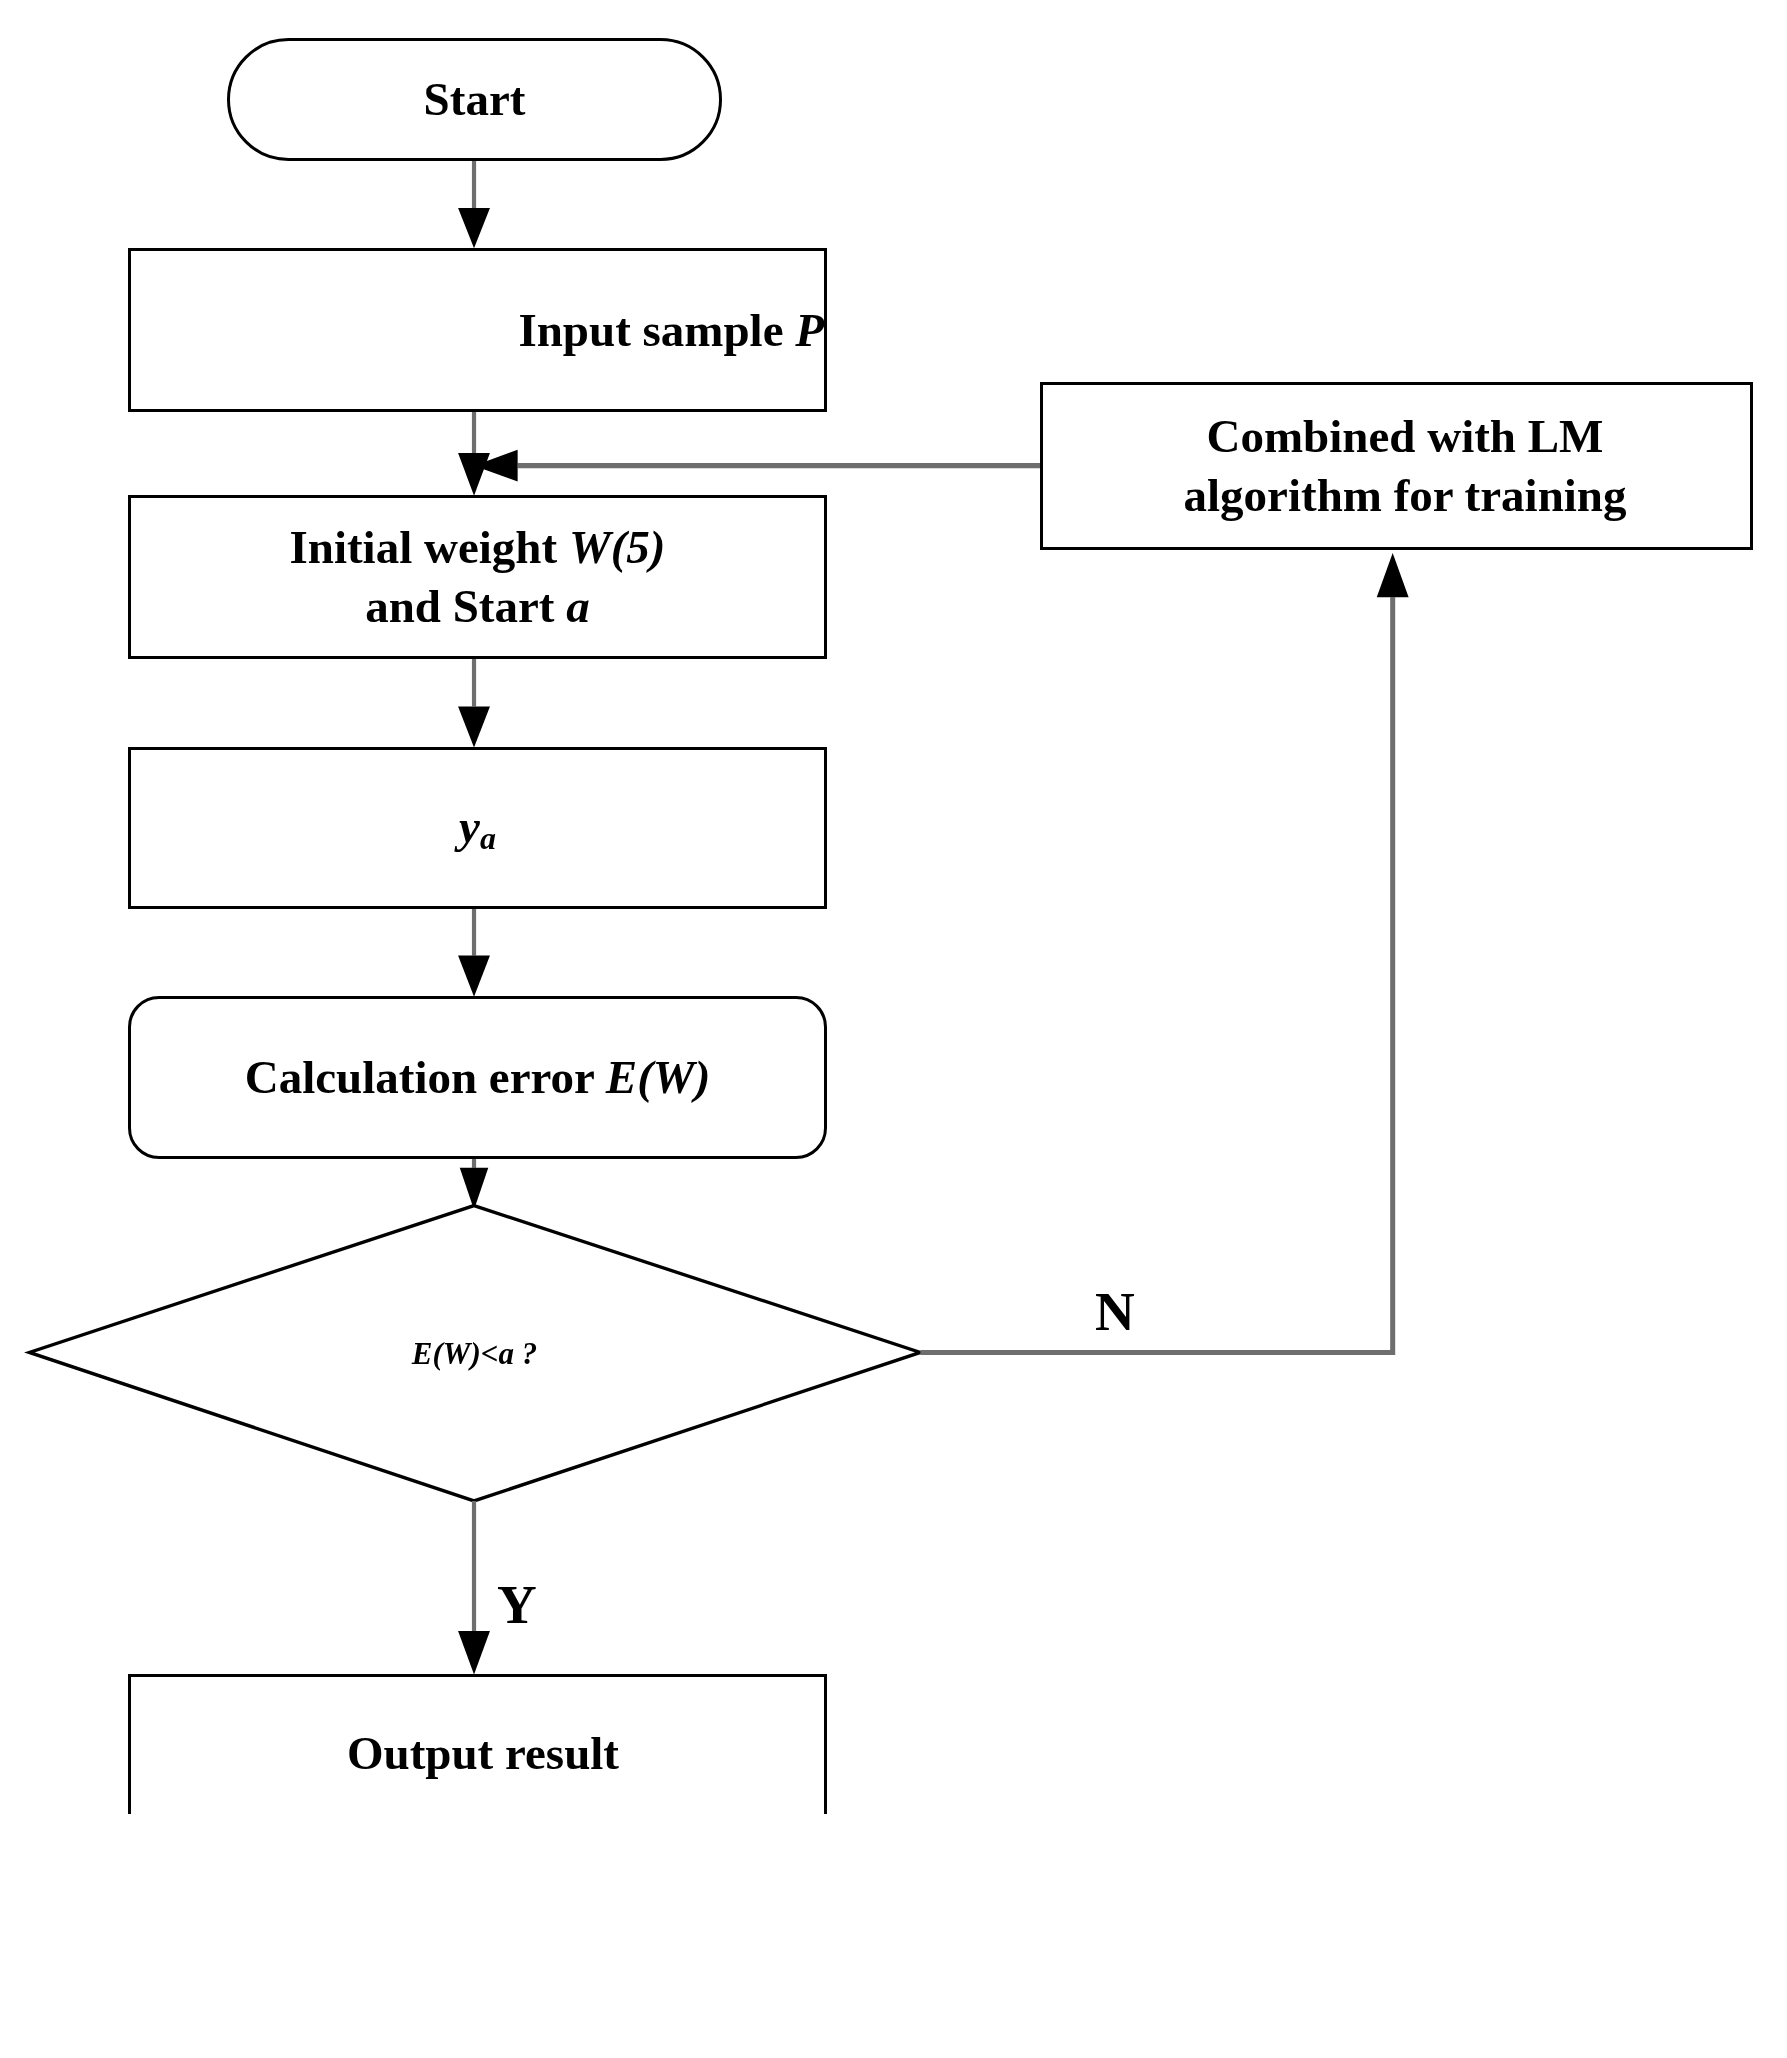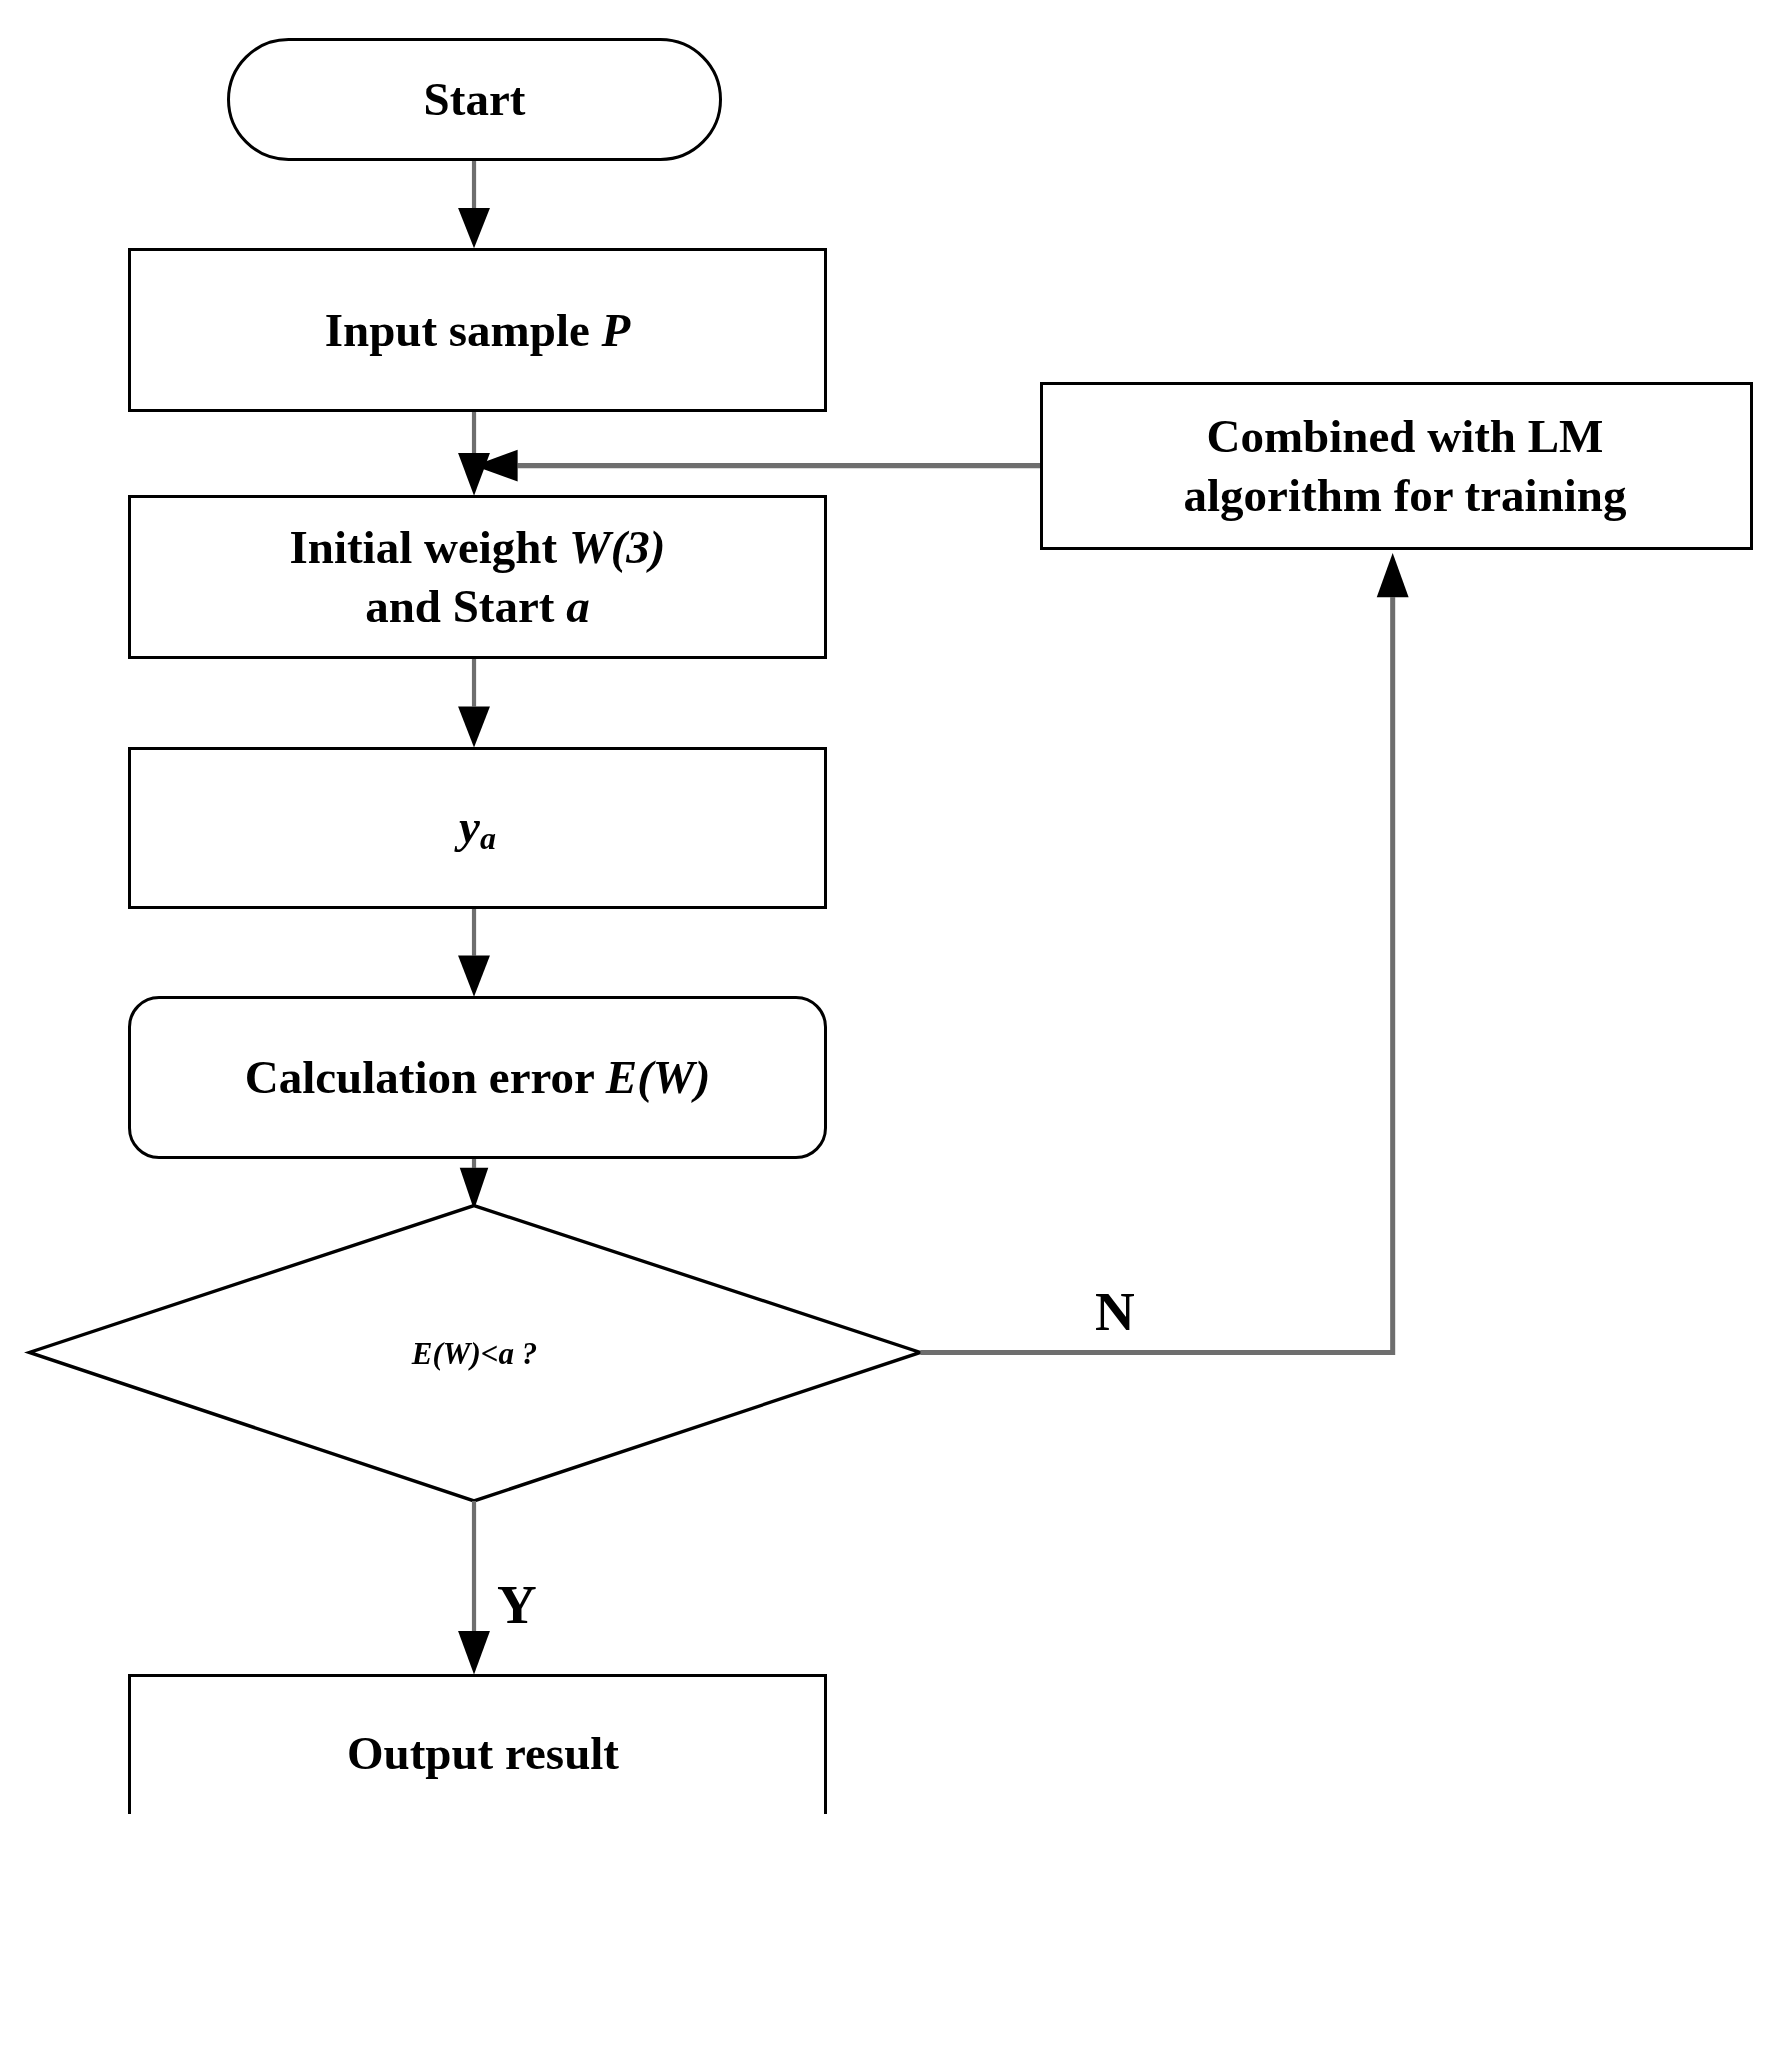--- a/index.html
+++ b/index.html
@@ -135,29 +135,29 @@
     <g>
       <line x1="565" y1="2185" x2="565" y2="2243" stroke="#6e6e6e" stroke-width="5"></line>
       <path d="M 546 2243 L 584 2243 L 565 2296 Z" fill="#000000"></path>
     </g>
   </svg>
 
   <div class="node terminal" style="left:227px; top:38px; width:495px; height:123px;">
     <span>Start</span>
   </div>
 
-  <div class="node process" style="left:128px; top:248px; width:699px; height:164px;">
+  <div class="node process" style="left:128px; top:248px; width:699px; height:164px;justify-content:flex-end;">
     <span>
       <span>Input sample </span><span class="it">P</span>
     </span>
   </div>
 
   <div class="node process" style="left:128px; top:495px; width:699px; height:164px;">
     <span>
-      <span class="ln2"><span>Initial weight </span><span class="it">W(3)</span></span>
+      <span class="ln2"><span>Initial weight </span><span class="it">W(5)</span></span>
       <span class="ln2"><span>and Start </span><span class="it">a</span></span>
     </span>
   </div>
 
   <div class="node process" style="left:128px; top:747px; width:699px; height:162px;">
     <span>
       <span class="ln2"></span>
       <span class="ln2"><span class="it">y</span><sub>a</sub></span>
     </span>
   </div>

